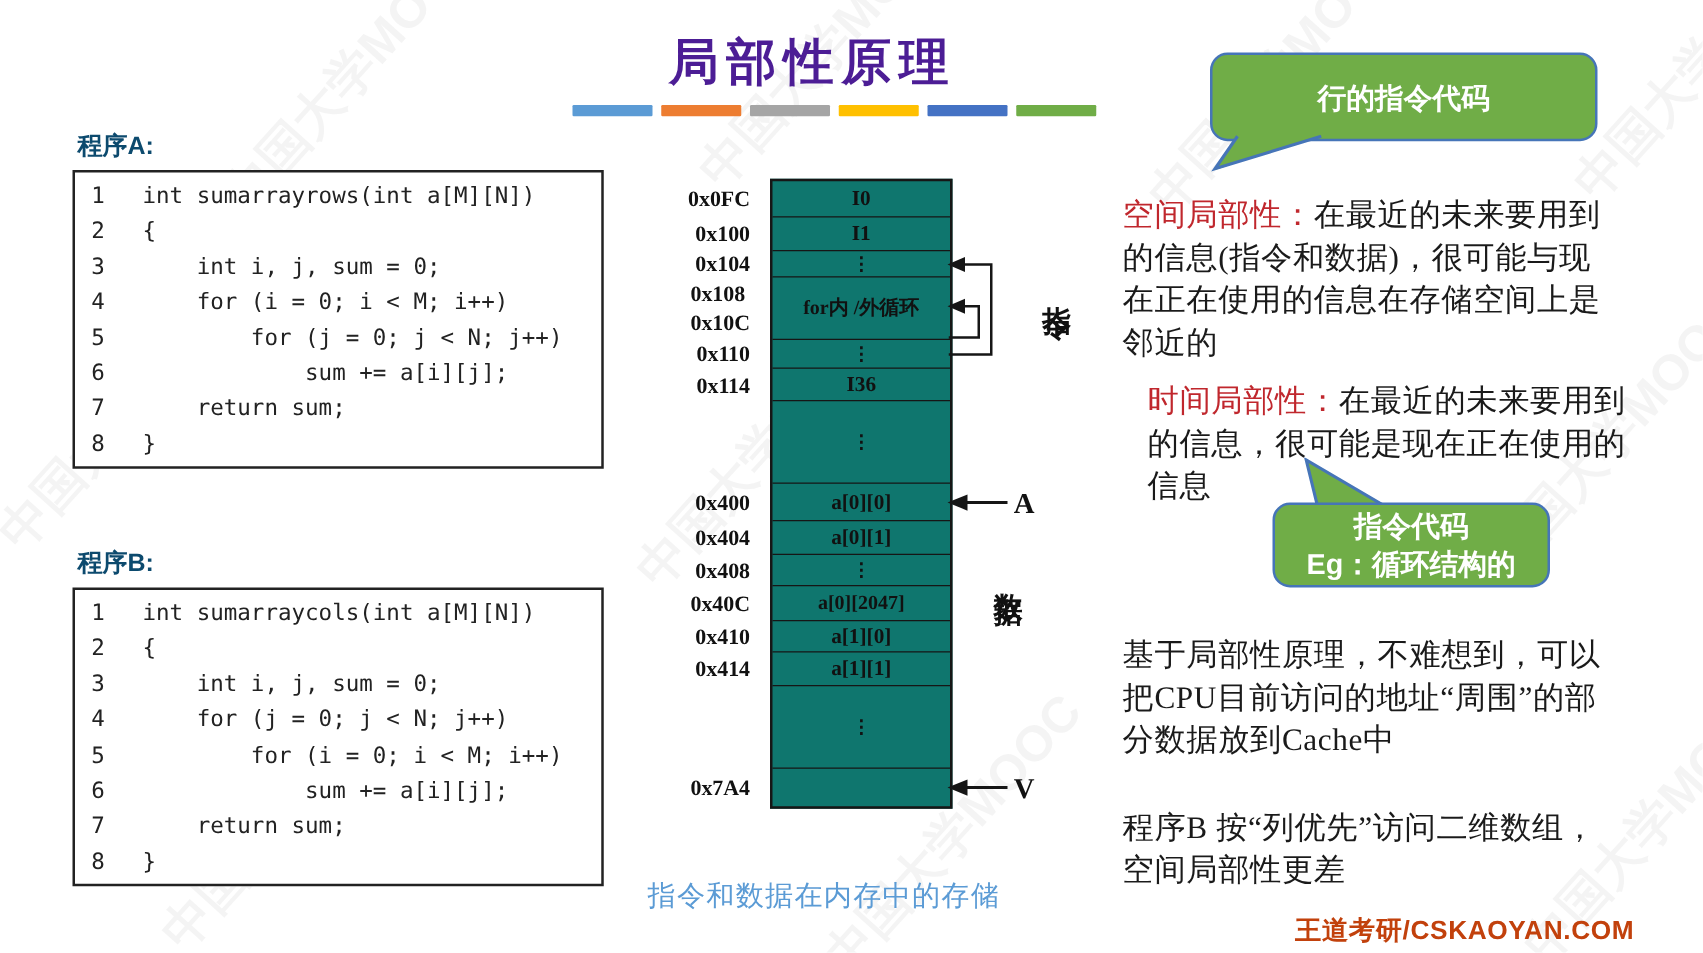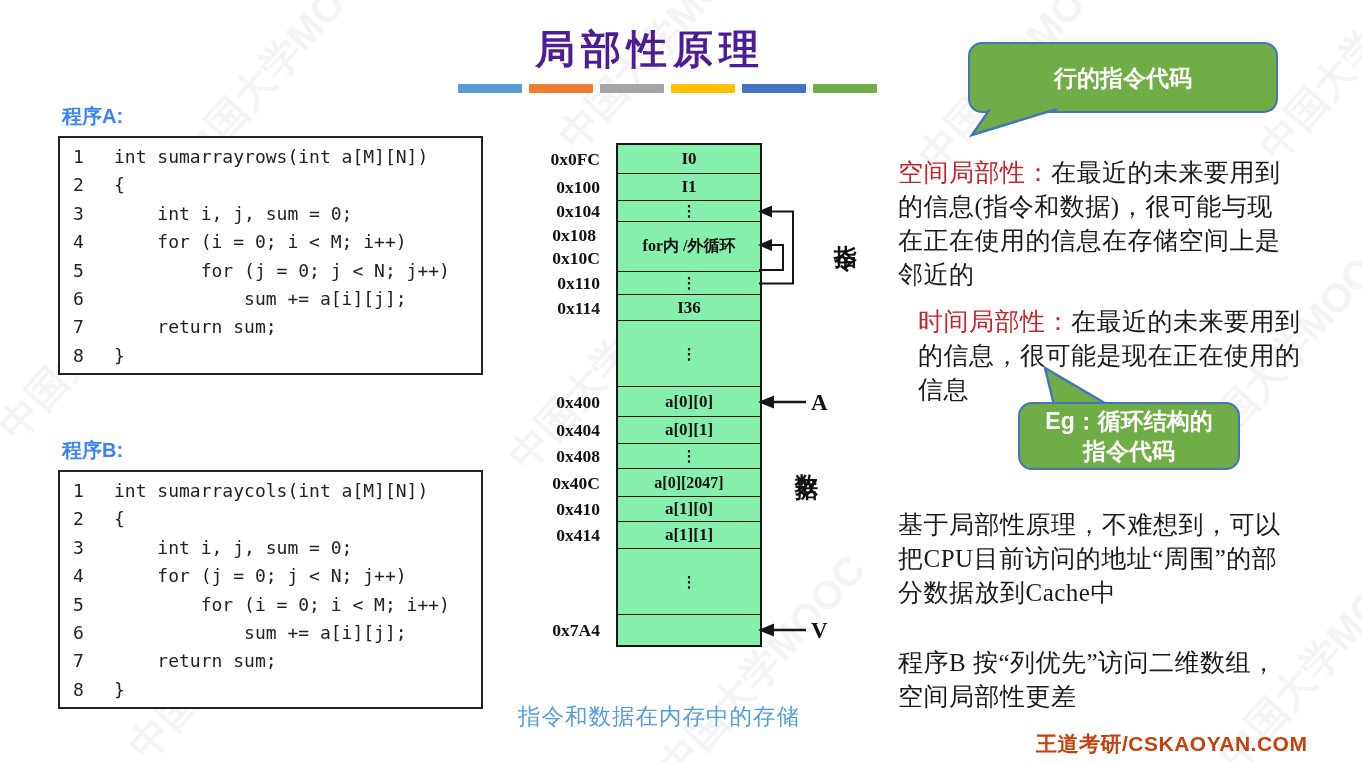--- a/index.html
+++ b/index.html
@@ -13,35 +13,35 @@
 
   
   .title{left:400px;top:22px;width:500px;text-align:center;font-size:40px;font-weight:bold;
          color:#4c1d95;letter-spacing:6px;}
   .bars{left:458px;top:84px;display:flex;gap:7px;}
   .bar{width:64px;height:9px;border-radius:1px;}
   .b1{background:#5B9BD5}.b2{background:#ED7D31}.b3{background:#A5A5A5}
   .b4{background:#FFC000}.b5{background:#4472C4}.b6{background:#70AD47}
 
   
-  .prog-label{font-size:20px;font-weight:600;color:#3b82f6;}
+  .prog-label{font-size:20px;font-weight:600;color:#0c4a6e;}
   .code-box{width:425px;height:239px;border:2px solid #222;box-sizing:border-box;
             padding-top:5px;background:#fff;}
   .cl{display:flex;line-height:28.4px;height:28.4px;}
   .ln{width:54px;padding-left:13px;box-sizing:border-box;
       font-family:"DejaVu Sans Mono",monospace;font-size:18px;color:#222;}
   .lc{white-space:pre;font-family:"DejaVu Sans Mono",monospace;font-size:18px;color:#222;}
 
   
   .addr-col{left:536px;top:145px;width:74px;}
   .addr-row{display:flex;align-items:center;justify-content:flex-end;padding-right:10px;
             font-family:"Liberation Serif",serif;font-weight:bold;font-size:17.5px;color:#111;
             box-sizing:border-box;}
   .addr2{line-height:23px;text-align:left;}
-  .mem-table{left:616px;top:143px;width:142px;border:2px solid #161616;background:#86efac;}
+  .mem-table{left:616px;top:143px;width:142px;border:2px solid #161616;background:#0f766e;}
   .mcell{box-sizing:border-box;border-bottom:1.5px solid #161616;display:flex;
          align-items:center;justify-content:center;
          font-family:"Liberation Serif",serif;font-weight:bold;font-size:17px;color:#111;}
   .mcell.last{border-bottom:none;}
   .mcell.dots{font-size:15px;}
   .mcell.small{font-size:16px;}
   .h29{height:29px}.h27{height:27px}.h21{height:21px}.h50{height:50px}.h23{height:23px}
   .h26{height:26px}.h66{height:66px}.h30{height:30px}.h25{height:25px}.h28{height:28px}
   .vlabel{writing-mode:vertical-rl;text-orientation:upright;
           font-family:"Liberation Serif",serif;font-weight:bold;font-size:23px;color:#111;
@@ -226,22 +226,22 @@
   <svg class="abs" style="left:962px;top:108px;" width="130" height="32" viewBox="0 0 130 32">
     <polygon points="28,0 95,0 10,28" fill="#70AD47"></polygon>
     <path d="M95,1 L10,27 L28,1" fill="none" stroke="#4675B8" stroke-width="2.5"></path>
   </svg>
 
   <svg class="abs" style="left:1020px;top:366px;" width="110" height="44" viewBox="0 0 110 44">
     <polygon points="25,2 95,42 35,42" fill="#70AD47"></polygon>
     <path d="M35,43 L25,2 L95,43" fill="none" stroke="#4675B8" stroke-width="2.5"></path>
   </svg>
   <div class="abs bubble" style="left:1018px;top:402px;width:222px;height:68px;">
+    <div class="bline">指令代码</div>
     <div class="bline">Eg：循环结构的</div>
-    <div class="bline">指令代码</div>
   </div>
 
   <p class="abs note" style="left:898px;top:131px;">
     <span class="head">空间局部性：</span><span>在最近的未来要用到的信息(指令和数据)，很可能与现在正在使用的信息在存储空间上是邻近的</span>
   </p>
   <p class="abs note" style="left:907px;top:280px;margin-left:11px;">
     <span class="head">时间局部性：</span><span>在最近的未来要用到的信息，很可能是现在正在使用的信息</span>
   </p>
   <p class="abs note" style="left:898px;top:483px;">基于局部性原理，不难想到，可以把CPU目前访问的地址“周围”的部分数据放到Cache中</p>
   <p class="abs note" style="left:898px;top:621px;">程序B 按“列优先”访问二维数组，空间局部性更差</p>

